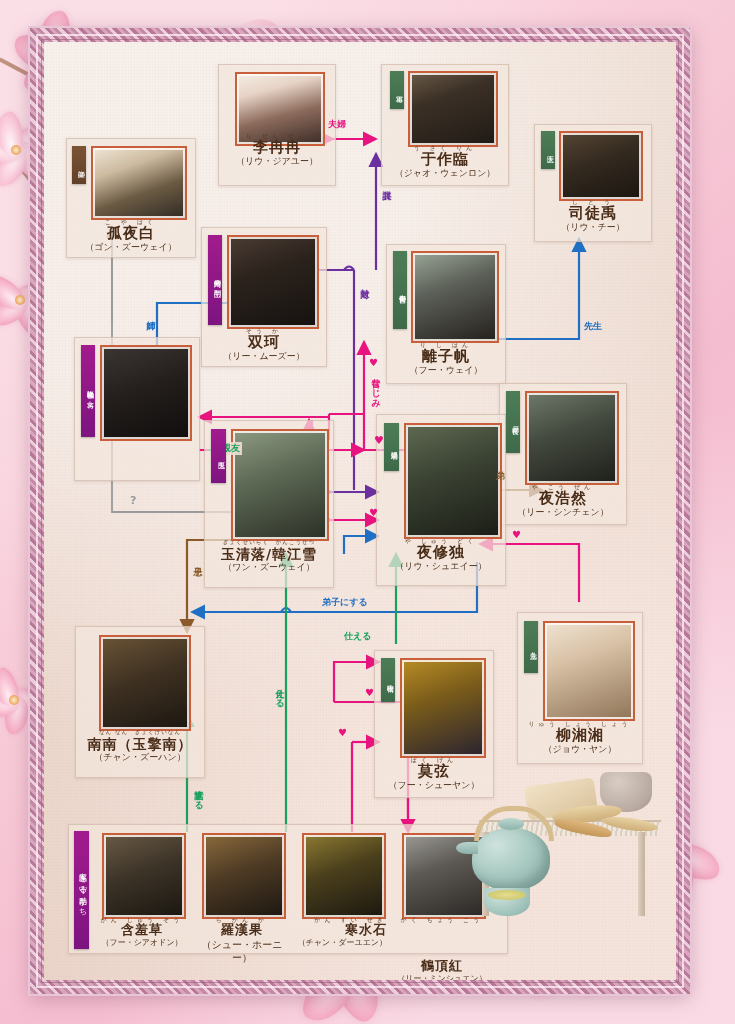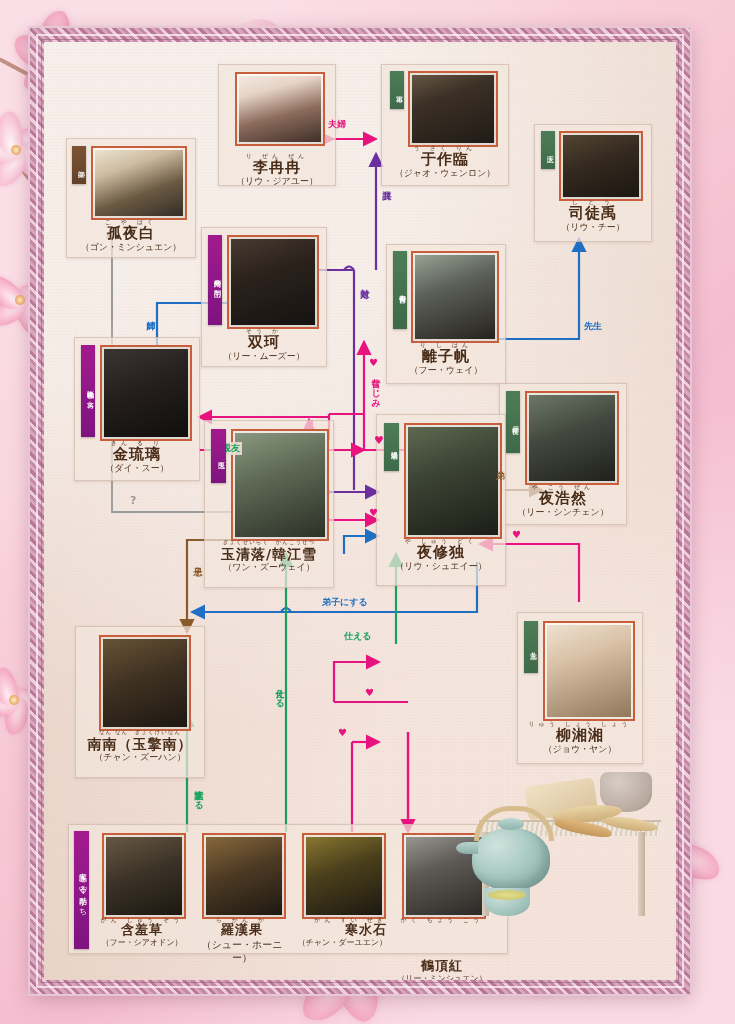--- a/index.html
+++ b/index.html
@@ -296,29 +296,29 @@
     </svg>
 
     <div class="card" style="left:22px;top:96px;width:130px;height:120px;">
       <div class="tag brown" style="left:5px;top:7px;width:14px;height:38px;">楽師</div>
       <div class="photo" style="left:24px;top:7px;width:92px;height:70px;
            background-image:linear-gradient(160deg,#efe6d6 0%,#cdbba0 30%,#6b5a43 62%,#2f2a24 100%),
              radial-gradient(circle at 52% 46%,#d9b698 0 16%,rgba(0,0,0,0) 30%);"></div>
       <div class="nm" style="top:80px;">
         <span class="ruby">こ や はく</span>
         <span class="main">孤夜白</span>
-        <span class="kana">（ゴン・ミンシュエン）</span>
+        <span class="kana">（ゴン・ズーウェイ）</span>
       </div>
     </div>
 
     <div class="card" style="left:174px;top:22px;width:118px;height:122px;">
       <div class="photo" style="left:16px;top:7px;width:86px;height:70px;
            background-image:linear-gradient(165deg,#f4ece4 0%,#e6d3c6 26%,#8c6b5c 58%,#3a2b26 100%),
              radial-gradient(circle at 50% 44%,#eac9b4 0 18%,rgba(0,0,0,0) 32%);"></div>
-      <div class="nm" style="top:88px;">
+      <div class="nm" style="top:68px;">
         <span class="ruby">り ぜん ぜん</span>
         <span class="main">李冉冉</span>
         <span class="kana">（リウ・ジアユー）</span>
       </div>
     </div>
 
     <div class="card" style="left:490px;top:82px;width:118px;height:118px;">
       <div class="tag green" style="left:6px;top:6px;width:14px;height:38px;">太医</div>
       <div class="photo" style="left:24px;top:6px;width:80px;height:66px;
            background-image:linear-gradient(160deg,#564634 0%,#33291f 45%,#1b1610 100%),
@@ -364,25 +364,20 @@
         <span class="main">離子帆</span>
         <span class="kana">（フー・ウェイ）</span>
       </div>
     </div>
 
     <div class="card" style="left:30px;top:295px;width:126px;height:144px;">
       <div class="tag magenta" style="left:6px;top:7px;width:14px;height:92px;">福隆客桟の女将</div>
       <div class="photo" style="left:25px;top:7px;width:88px;height:92px;
            background-image:linear-gradient(160deg,#3c3633 0%,#241f1d 45%,#100d0c 100%),
              radial-gradient(circle at 50% 42%,#e7c2ab 0 17%,rgba(0,0,0,0) 31%);"></div>
-      <div class="nm" style="top:102px;">
-        <span class="ruby">きん る り</span>
-        <span class="main">金琉璃</span>
-        <span class="kana">（ダイ・スー）</span>
-      </div>
     </div>
 
     <div class="card" style="left:455px;top:341px;width:128px;height:142px;">
       <div class="tag green" style="left:6px;top:7px;width:14px;height:62px;">戸部長官</div>
       <div class="photo" style="left:25px;top:7px;width:90px;height:90px;
            background-image:linear-gradient(160deg,#6f7a6a 0%,#444a3f 42%,#1e1f1a 100%),
              radial-gradient(circle at 52% 46%,#dcb897 0 17%,rgba(0,0,0,0) 30%);"></div>
       <div class="nm" style="top:100px;">
         <span class="ruby">や こう ぜん</span>
         <span class="main">夜浩然</span>
@@ -418,20 +413,31 @@
       <div class="photo" style="left:23px;top:8px;width:88px;height:92px;
            background-image:linear-gradient(160deg,#6a5436 0%,#3f3122 45%,#1c1711 100%),
              radial-gradient(circle at 50% 44%,#e9c4a2 0 21%,rgba(0,0,0,0) 34%);"></div>
       <div class="nm" style="top:103px;">
         <span class="ruby" style="letter-spacing:1px;font-size:5.5px;">なん なん　ぎょくけいなん</span>
         <span class="main" style="font-size:14px;">南南（玉擎南）</span>
         <span class="kana">（チャン・ズーハン）</span>
       </div>
     </div>
 
+    <div class="card" style="left:330px;top:608px;width:120px;height:148px;">
+      <div class="tag green" style="left:6px;top:7px;width:14px;height:44px;">暗夜衛</div>
+      <div class="photo" style="left:25px;top:7px;width:82px;height:96px;
+           background-image:linear-gradient(160deg,#b98c26 0%,#7a5c1a 40%,#2a2330 100%),
+             radial-gradient(circle at 52% 44%,#f2d0b8 0 18%,rgba(0,0,0,0) 32%);"></div>
+      <div class="nm" style="top:106px;">
+        <span class="ruby">ばく げん</span>
+        <span class="main">莫弦</span>
+        <span class="kana">（フー・シューヤン）</span>
+      </div>
+    </div>
 
     <div class="card" style="left:473px;top:570px;width:126px;height:152px;">
       <div class="tag green" style="left:6px;top:8px;width:14px;height:52px;">九公主</div>
       <div class="photo" style="left:25px;top:8px;width:88px;height:96px;
            background-image:linear-gradient(160deg,#efe3d2 0%,#d9c2a7 35%,#8f7558 100%),
              radial-gradient(circle at 50% 46%,#f6d9c2 0 19%,rgba(0,0,0,0) 33%);"></div>
       <div class="nm" style="top:108px;">
         <span class="ruby">りゅう しょう しょう</span>
         <span class="main">柳湘湘</span>
         <span class="kana">（ジョウ・ヤン）</span>

